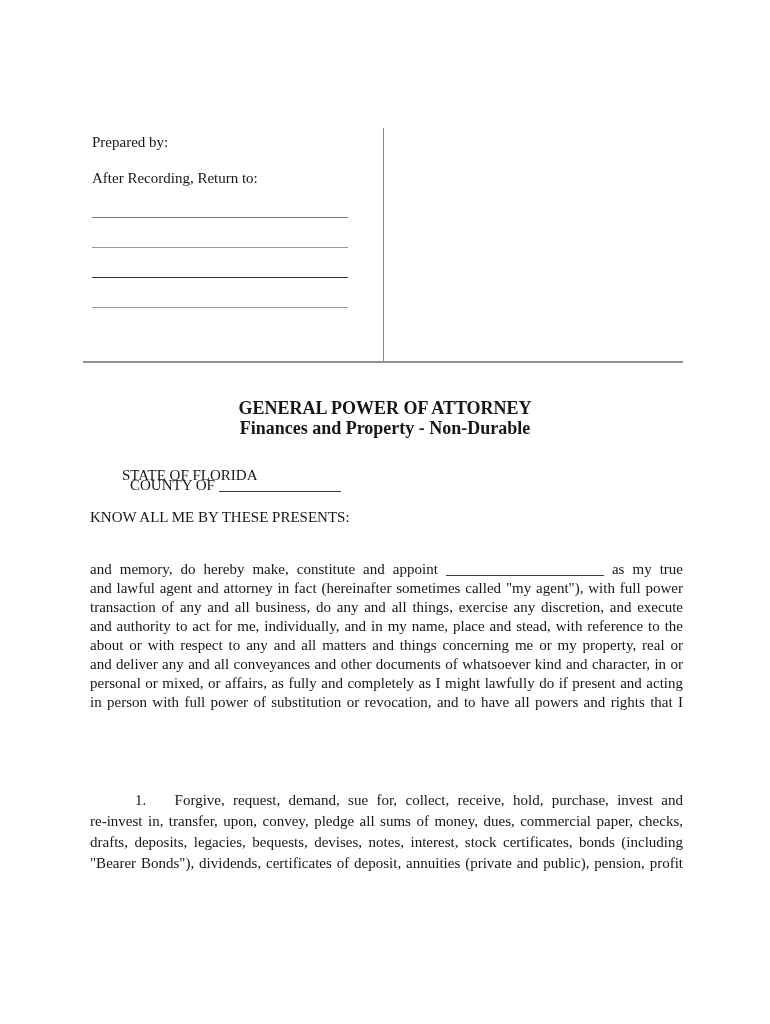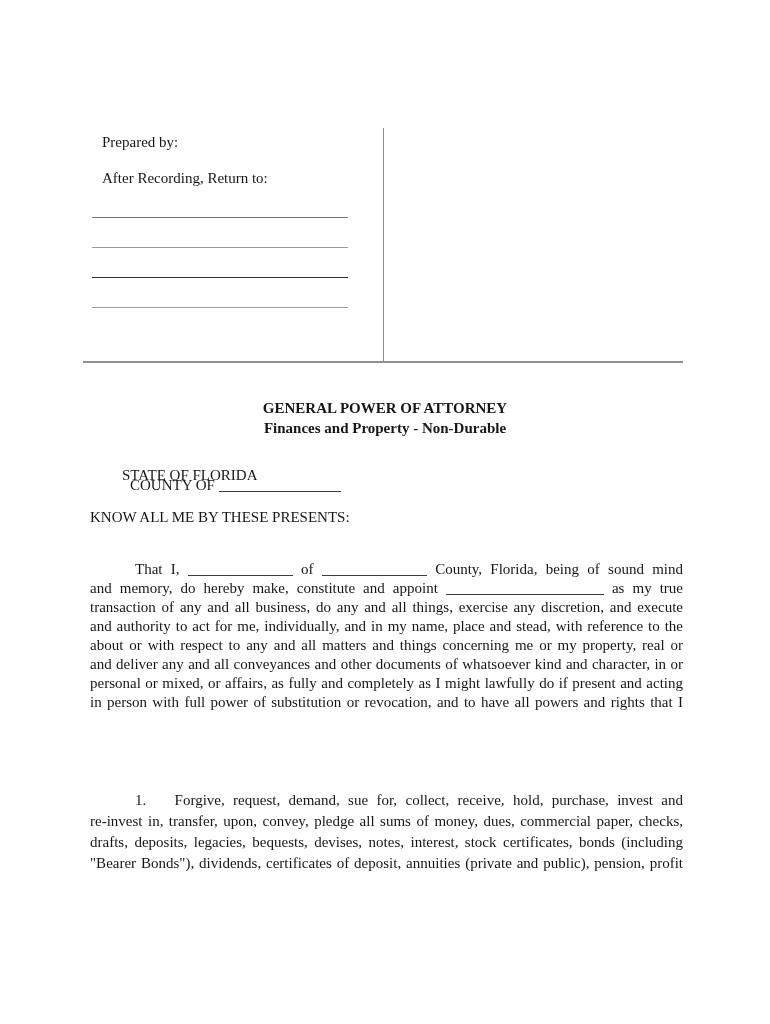--- a/index.html
+++ b/index.html
@@ -7,30 +7,30 @@
     position:relative;
     width:770px;height:1024px;
     background:#ffffff;
     font-family:"Liberation Serif", serif;
     font-size:15px;
     color:#161616;
     overflow:hidden;
   }
   .abs{position:absolute;}
   
-  .hdr-label{left:102px;white-space:nowrap;}
+  .hdr-label{left:92px;white-space:nowrap;}
   .rline{position:absolute;left:92px;width:256px;height:0;border-bottom:1px solid #777;}
   .rline.dark{border-bottom-color:#2e2e2e;}
   .rline.light{border-bottom-color:#9a9a9a;}
   
   .vline{position:absolute;left:383px;top:128px;width:1px;height:234px;background:#8a8a8a;}
   .hline{position:absolute;left:83px;top:361px;width:600px;height:2px;background:#919191;}
   
   .titleblock{position:absolute;left:0;top:399px;width:770px;text-align:center;
-              font-weight:bold;font-size:15px;line-height:19.5px;}
+              font-weight:bold;font-size:18px;line-height:19.5px;}
   
   .para{position:absolute;left:90px;width:593px;}
   .p1{top:560px;line-height:19px;}
   .p2{top:764px;line-height:21px;}
   .p3{top:790px;line-height:21px;}
   .jline{text-align:justify;text-align-last:justify;}
   .jline.last{text-align:left;text-align-last:left;}
   .ind{padding-left:45px;}
   .blank{display:inline-block;height:2px;vertical-align:-2px;border-bottom:1px solid #3c3c3c;}
   .w105{width:105px;}
@@ -62,32 +62,26 @@
 
   <div class="abs state-line" style="top:464px;margin-left:32px;">STATE OF FLORIDA</div>
   <div class="abs state-line" style="top:474px;margin-left:40px;">
     <span>COUNTY OF</span>
     <span class="blank w122"></span>
   </div>
 
   <div class="abs" style="left:90px;top:509px;">KNOW ALL ME BY THESE PRESENTS:</div>
 
   <div class="para p1">
-    <div class="jline ind">
-      <span>That I,</span>
-      <span class="blank w105"></span>
-      <span>of</span>
-      <span class="blank w105"></span>
-      <span>County, Florida, being of sound mind</span>
-    </div>
     <div class="jline">
       <span>and memory, do hereby make, constitute and appoint</span>
       <span class="blank w158"></span>
       <span>as my true</span>
     </div>
+    <div class="jline">and lawful agent and attorney in fact (hereinafter sometimes called "my agent"), with full power</div>
     <div class="jline">transaction of any and all business, do any and all things, exercise any discretion, and execute</div>
     <div class="jline">and authority to act for me, individually, and in my name, place and stead, with reference to the</div>
     <div class="jline">about or with respect to any and all matters and things concerning me or my property, real or</div>
     <div class="jline">and deliver any and all conveyances and other documents of whatsoever kind and character, in or</div>
     <div class="jline">personal or mixed, or affairs, as fully and completely as I might lawfully do if present and acting</div>
     <div class="jline">in person with full power of substitution or revocation, and to have all powers and rights that I</div>
   </div>
 
 
   <div class="para p3">

